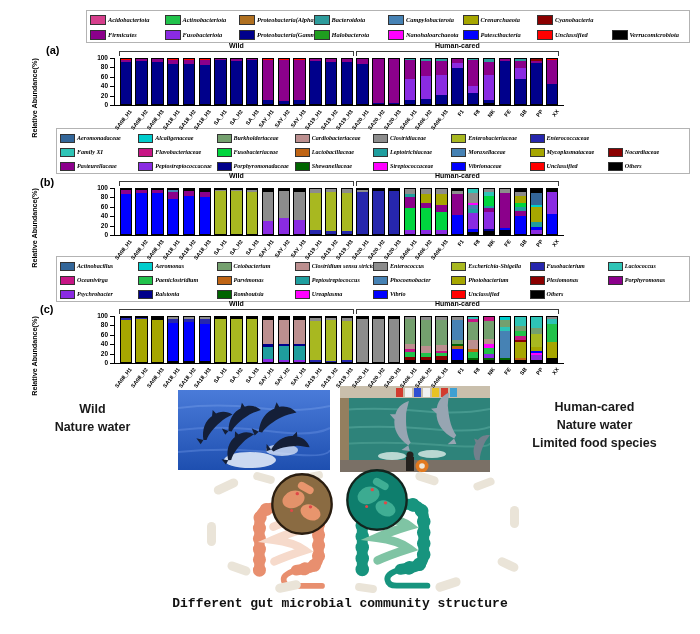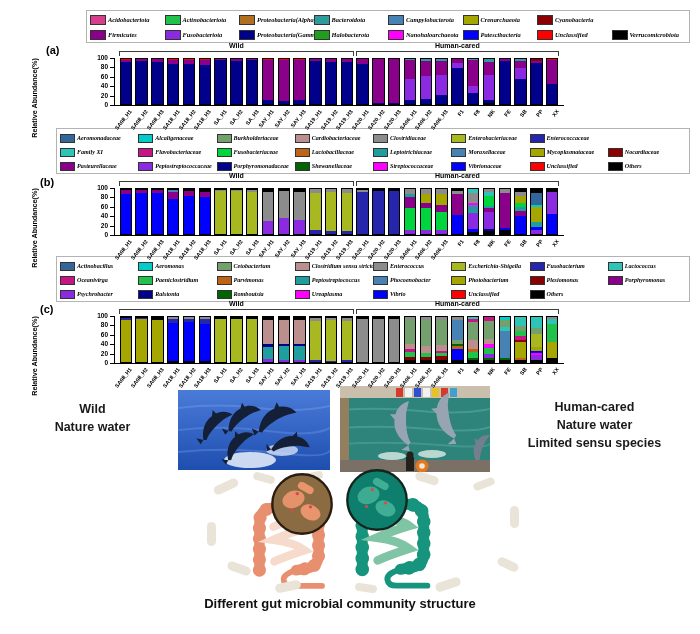--- a/index.html
+++ b/index.html
@@ -38,21 +38,21 @@
 <div id="fig">
 
   <div class="anno" style="left:10px;top:400px;width:165px;">
     <div>Wild</div>
     <div>Nature water</div>
   </div>
 
   <div class="anno" style="left:502px;top:398px;width:185px;">
     <div>Human-cared</div>
     <div>Nature water</div>
-    <div>Limited sensu species</div>
+    <div>Limited food species</div>
   </div>
 
   <div class="photo" style="left:178px;top:390px;width:152px;height:80px;">
     <svg width="152" height="80" viewBox="0 0 152 80">
       <defs>
         <linearGradient id="sea" x1="0" y1="0" x2="0" y2="1">
           <stop offset="0" stop-color="#4A7BD9"></stop>
             <stop offset="1" stop-color="#1E4FB0"></stop>
         </linearGradient>
         <path id="dphL" d="M2,22 C4,12 10,4 20,2 C28,0 34,3 38,8 C33,9 28,9 24,11 C16,14 9,18 5,23 L2,22 Z M17,5 L21,-3 L24,4 Z M2,22 L-4,18 L-2,25 Z"></path>
@@ -146,21 +146,21 @@
       <div class="pill" style="left: 268px; top: 8px; width: 22px; height: 8px; transform: rotate(-20deg); z-index: 0;"></div>
       <div class="pill" style="left: 305px; top: 34px; width: 9px; height: 22px; transform: rotate(0deg); z-index: 0;"></div>
       <div class="pill" style="left: 2px; top: 50px; width: 9px; height: 24px; transform: rotate(0deg); z-index: 0;"></div>
       <div class="pill" style="left: 22px; top: 92px; width: 24px; height: 9px; transform: rotate(20deg); z-index: 0;"></div>
       <div class="pill" style="left: 70px; top: 110px; width: 26px; height: 9px; transform: rotate(-12deg); z-index: 0;"></div>
       <div class="pill" style="left: 150px; top: 112px; width: 22px; height: 8px; transform: rotate(8deg); z-index: 0;"></div>
       <div class="pill" style="left: 230px; top: 108px; width: 26px; height: 9px; transform: rotate(-18deg); z-index: 0;"></div>
       <div class="pill" style="left: 292px; top: 88px; width: 22px; height: 9px; transform: rotate(25deg); z-index: 0;"></div>
     </div>
 
-  <div class="caption" style="left:105px;top:596px;width:470px;">Different gut microbial community structure</div>
+  <div class="caption" style="left:105px;top:596px;width:470px;font-family:Liberation Mono, monospace;">Different gut microbial community structure</div>
 <div class="legend" style="left: 86px; top: 10px; width: 604px; height: 33px;">
       <div class="legend-row" style="height: 14.5px;">
         <div class="legend-item" style="width: 12.5%;">
           <div class="swatch" style="width: 14px; height: 8px; background: rgb(214, 63, 140);"></div>
           <div class="legend-label" style="font-size: 6.4px;">Acidobacteriota</div>
         </div>
         <div class="legend-item" style="width: 12.5%;">
           <div class="swatch" style="width: 14px; height: 8px; background: rgb(33, 194, 75);"></div>
           <div class="legend-label" style="font-size: 6.4px;">Actinobacteriota</div>
         </div>

